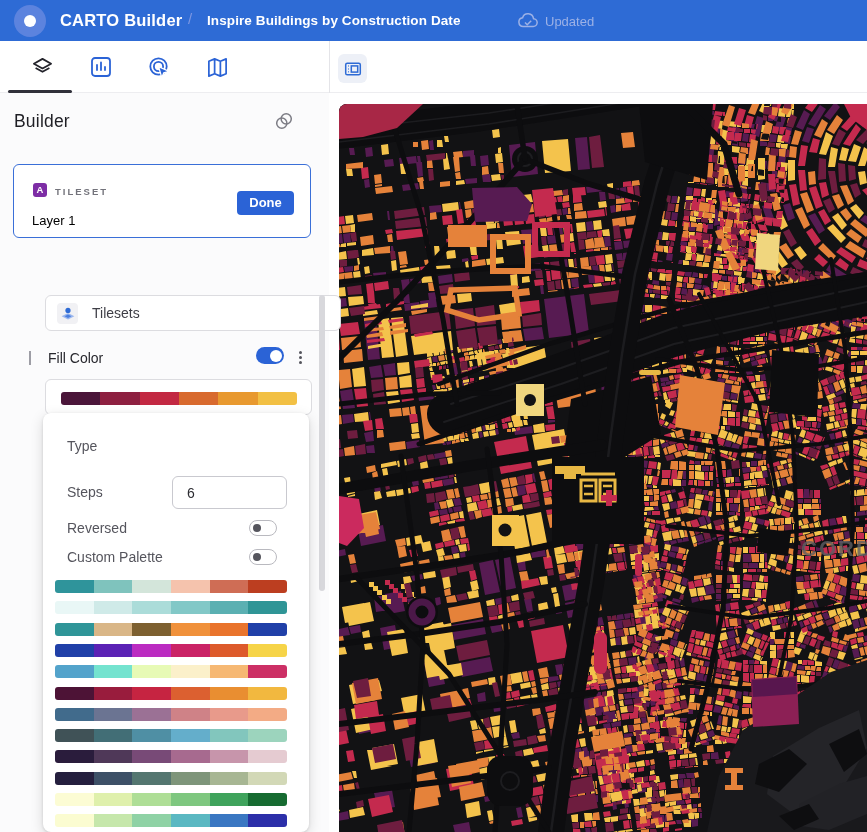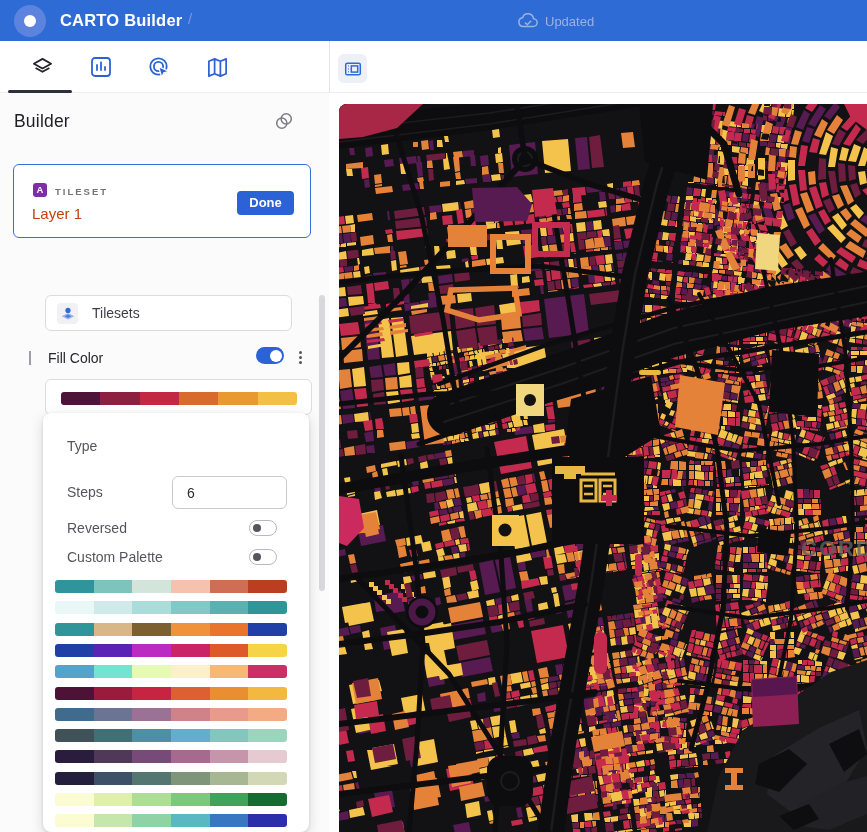--- a/index.html
+++ b/index.html
@@ -16,21 +16,21 @@
 .tabicon { position:absolute; top:15px; }
 .activeline { position:absolute; left:8px; top:49px; width:64px; height:2.5px; background:#30303a; border-radius:2px; }
 .vdiv { position:absolute; left:329px; top:0px; width:1px; height:52px; background:#e4e4e8; }
 .legendbtn { position:absolute; left:338px; top:13px; width:29px; height:29px; background:#edf0f7; border-radius:6px; }
 #sidebar { position:absolute; left:0; top:93px; width:329px; height:739px; background:#fbfbfc; }
 .layershdr { position:absolute; left:14px; top:18px; font-size:17.5px; color:#1e1e24; font-weight:500; letter-spacing:.2px; }
 .linkicon { position:absolute; left:274px; top:18px; }
 #card { position:absolute; left:13px; top:71px; width:298px; height:74px; background:#fff; border:1px solid #3a6fd8; border-radius:6px; }
 .badge { position:absolute; left:19px; top:18px; width:14px; height:14px; background:#7d2da5; border-radius:3px; color:#fff; font-size:9.5px; font-weight:700; text-align:center; line-height:14px; }
 .tileset-lbl { position:absolute; left:41px; top:21px; font-size:9.5px; letter-spacing:2px; color:#73737b; font-weight:600; }
-.layer1 { position:absolute; left:18px; top:40px; font-size:15px; color:#c2410c; }
+.layer1 { position:absolute; left:18px; top:48px; font-size:13px; color:#000000; }
 .donebtn { position:absolute; right:16px; top:26px; width:57px; height:24px; background:#2b63d6; border-radius:4px; color:#fff; font-size:13px; font-weight:700; text-align:center; line-height:24px; }
 .secrow { position:absolute; left:0; width:329px; height:20px; }
 .secbar { position:absolute; left:29px; top:3px; width:1.5px; height:14px; background:#9d9da5; }
 .seclbl { position:absolute; left:48px; top:2px; font-size:14px; color:#27272d; font-weight:500; }
 .dots { position:absolute; left:299px; top:2px; width:3px; height:16px; }
 .dots i { position:absolute; left:0; width:3px; height:3px; border-radius:50%; background:#54545c; }
 .selbox { position:absolute; background:#fff; border:1px solid #dcdce0; border-radius:6px; }
 .tsicon { position:absolute; left:11px; top:7px; width:21px; height:21px; background:#f1f1f4; border-radius:4px; }
 .tstxt { position:absolute; left:46px; top:9px; font-size:14px; color:#3e3e46; }
 .toggle-on { position:absolute; left:256px; top:-1px; width:28px; height:17px; background:#2b63d6; border-radius:9px; }
@@ -138,20 +138,21 @@
       <rect x="296" y="450" width="7" height="22" rx="3" fill="#c42a4e"></rect>
       <path d="M505 0 528 0 528 26 512 14Z" fill="#c42a4e"></path>
       <text x="462" y="452" font-family="Liberation Sans,sans-serif" font-size="22" font-weight="700" fill="#5e5f64" fill-opacity="0.8" letter-spacing="2">CORD</text>
     </svg></div>
 <div id="topbar">
   <div class="logo">
       <i></i>
     </div>
   <div class="brand">CARTO Builder</div>
   <div class="slash">/</div>
+  <div class="title">Inspire Buildings by Construction Date</div>
   <svg class="cloudicon" width="20" height="18" viewBox="0 0 20 18">
       <path d="M5.2 14.5 a4.4 4.4 0 0 1 -0.6 -8.74 a5.6 5.6 0 0 1 10.9 0.9 a3.9 3.9 0 0 1 -0.5 7.8 z" fill="none" stroke="#9cb1e6" stroke-width="1.5"></path>
       <path d="M7 10.5 l2.2 2.2 l4 -4" fill="none" stroke="#9cb1e6" stroke-width="1.5"></path>
     </svg>
   <div class="updated">Updated</div>
 </div>
 <div id="toolbar">
   <svg class="tabicon" style="left:31px" width="23" height="23" viewBox="0 0 24 24">
       <path d="M12 3 L21 8 L12 13 L3 8 Z" fill="none" stroke="#23232b" stroke-width="1.8" stroke-linejoin="round"></path>
       <path d="M4.8 12.5 L12 16.5 L19.2 12.5" fill="none" stroke="#23232b" stroke-width="1.8" stroke-linejoin="round"></path>
@@ -183,21 +184,21 @@
   <svg class="linkicon" width="20" height="20" viewBox="0 0 20 20">
       <circle cx="12.2" cy="7.8" r="5.1" fill="none" stroke="#7c7c84" stroke-width="1.5"></circle>
       <circle cx="7.8" cy="12.2" r="5.1" fill="none" stroke="#7c7c84" stroke-width="1.5"></circle>
     </svg>
   <div id="card">
     <div class="badge">A</div>
     <div class="tileset-lbl">TILESET</div>
     <div class="layer1">Layer 1</div>
     <div class="donebtn">Done</div>
   </div>
-  <div class="selbox" style="left:45px; top:202px; width:247px; height:36px;">
+  <div class="selbox" style="left:45px; top:202px; width:296px; height:36px;">
     <div class="tsicon">
         <svg style="position:absolute;left:2.5px;top:2.5px" width="16" height="16" viewBox="0 0 16 16">
           <circle cx="8" cy="4.4" r="2.6" fill="#2e6bd5"></circle>
           <path d="M8 7 L14.4 10.3 L8 13.6 L1.6 10.3 Z" fill="#9bb7ee"></path>
           <path d="M8 8.5 L11.4 10.3 L8 12.1 L4.6 10.3 Z" fill="#4a7ede"></path>
         </svg>
       </div>
     <div class="tstxt">Tilesets</div>
   </div>
   <div class="secrow" style="top:255px">

